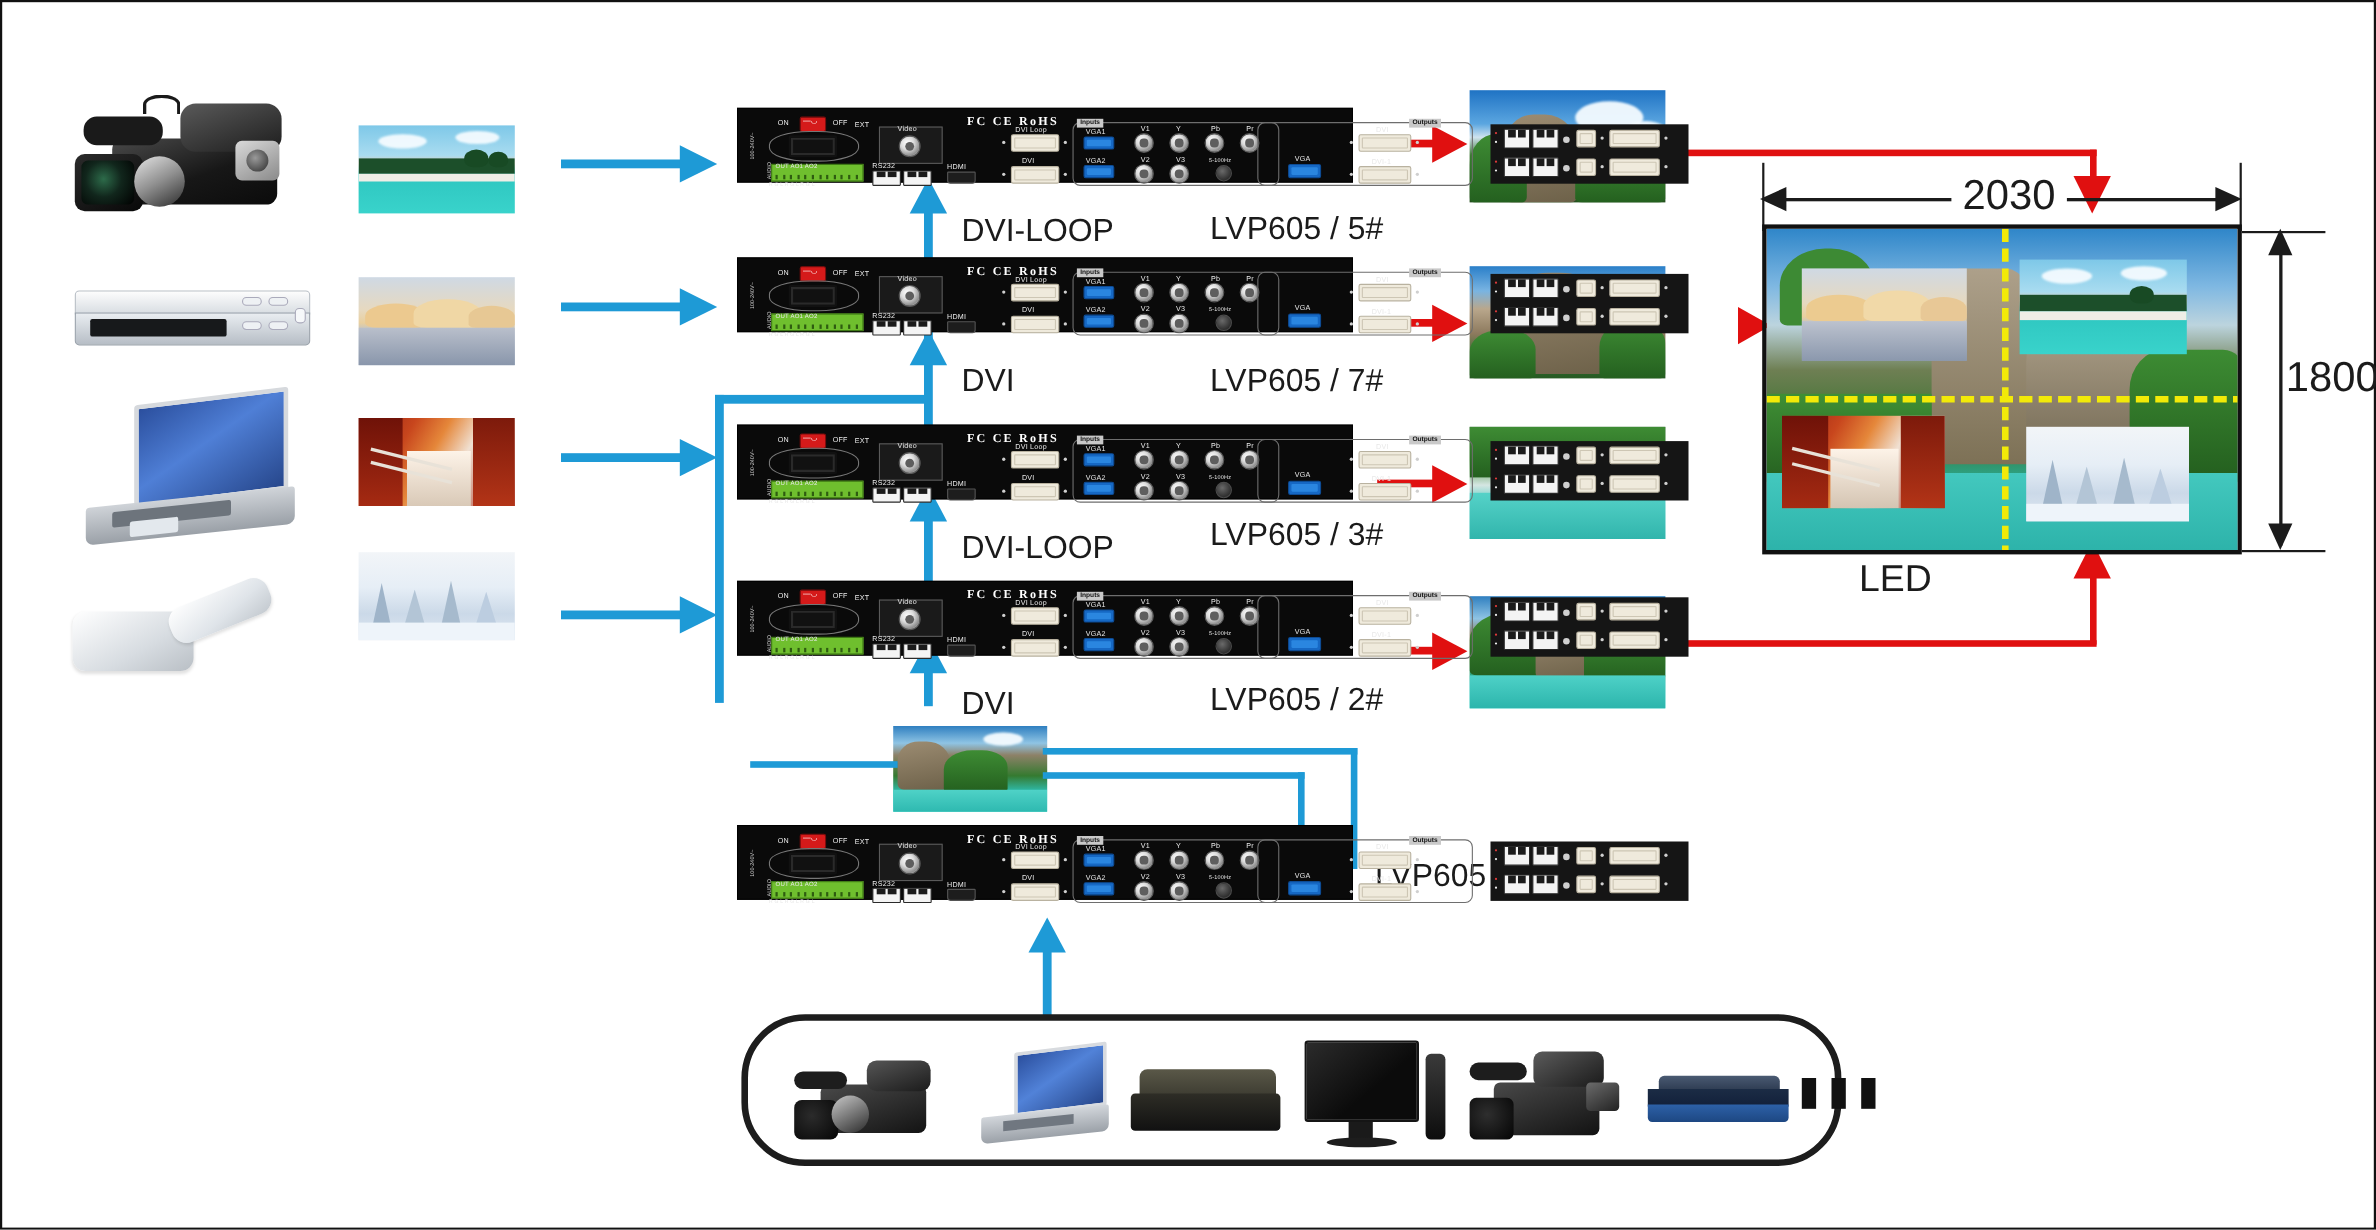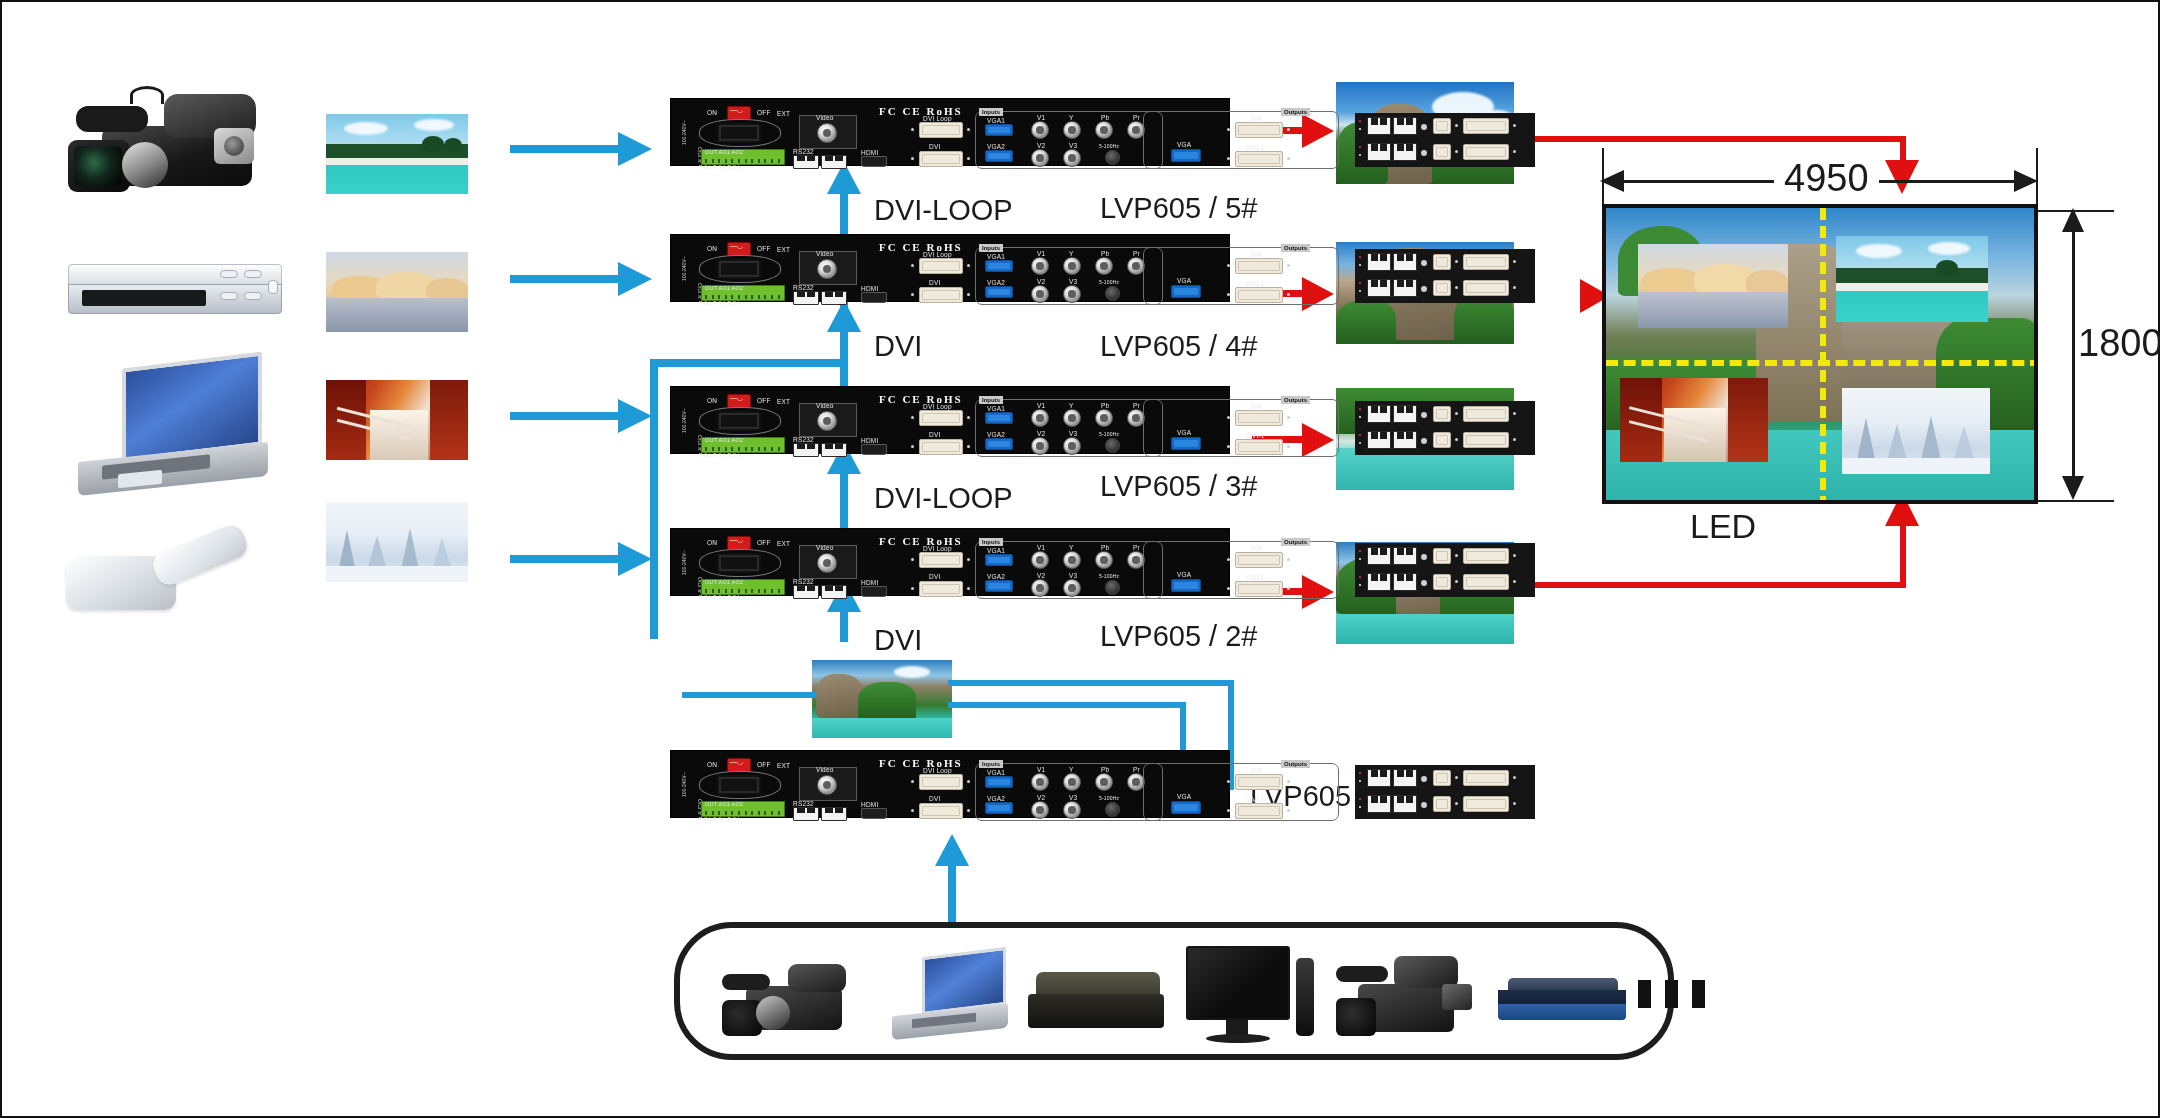--- a/index.html
+++ b/index.html
@@ -269,21 +269,21 @@
   <div class="ln" style="left:946px; top:700px; width:238px; height:6px; background:#1E9AD6;"></div>
   <div class="ln" style="left:1178px; top:700px; width:6px; height:88px; background:#1E9AD6;"></div>
 
   <div class="ln" style="left:946px; top:860px; width:8px; height:64px; background:#1E9AD6;"></div>
   <div class="ar-v" style="left:933px; top:832px; border-bottom:32px solid #1E9AD6;"></div>
 
   <div class="lbl lbl-port abs" style="left:872px; top:192px;">DVI-LOOP</div>
   <div class="lbl lbl-dev abs" style="left:1098px; top:190px;">LVP605 / 5#</div>
 
   <div class="lbl lbl-port abs" style="left:872px; top:328px;">DVI</div>
-  <div class="lbl lbl-dev abs" style="left:1098px; top:328px;">LVP605 / 4#</div>
+  <div class="lbl lbl-dev abs" style="left:1098px; top:328px;">LVP605 / 7#</div>
 
   <div class="lbl lbl-port abs" style="left:872px; top:480px;">DVI-LOOP</div>
   <div class="lbl lbl-dev abs" style="left:1098px; top:468px;">LVP605 / 3#</div>
 
   <div class="lbl lbl-port abs" style="left:872px; top:622px;">DVI</div>
   <div class="lbl lbl-dev abs" style="left:1098px; top:618px;">LVP605 / 2#</div>
 
   <div class="lbl lbl-dev abs" style="left:1248px; top:778px;">LVP605 / 1#</div>
 
   <div class="ph ph-karst" style="left:1334px; top:80px; width:178px; height:102px;">
@@ -331,21 +331,21 @@
   <div class="ar-v" style="left:1883px; top:490px; border-bottom:34px solid #E01010;"></div>
 
   <div class="ln" style="left:1580px; top:290px; width:12px; height:6px; background:#E01010;"></div>
   <div class="ar-h" style="left:1578px; top:277px; border-left:30px solid #E01010;"></div>
 
   <div class="dimline" style="left:1600px; top:146px; width:2px; height:62px;"></div>
   <div class="dimline" style="left:2034px; top:146px; width:2px; height:62px;"></div>
   <div class="dimline" style="left:1606px; top:178px; width:424px; height:3px;"></div>
   <div class="dimar-l" style="left:1598px; top:168px; border-right:24px solid #1b1b1b;"></div>
   <div class="dimar-l" style="left:2012px; top:168px; border-left:24px solid #1b1b1b;"></div>
-  <div class="lbl lbl-dim abs" style="left:1772px; top:155px; background:#fff; padding:0 10px;">4950</div>
+  <div class="lbl lbl-dim abs" style="left:1772px; top:155px; background:#fff; padding:0 10px;">2030</div>
 
   <div class="dimline" style="left:2036px; top:208px; width:76px; height:2px;"></div>
   <div class="dimline" style="left:2036px; top:498px; width:76px; height:2px;"></div>
   <div class="dimline" style="left:2070px; top:214px; width:3px; height:280px;"></div>
   <div class="dimar-v" style="left:2060px; top:206px; border-bottom:24px solid #1b1b1b;"></div>
   <div class="dimar-v" style="left:2060px; top:474px; border-top:24px solid #1b1b1b;"></div>
   <div class="lbl lbl-dim abs" style="left:2076px; top:320px;">1800</div>
 
   <div id="ledwall" style="left:1600px; top:202px; width:436px; height:300px;">
 

